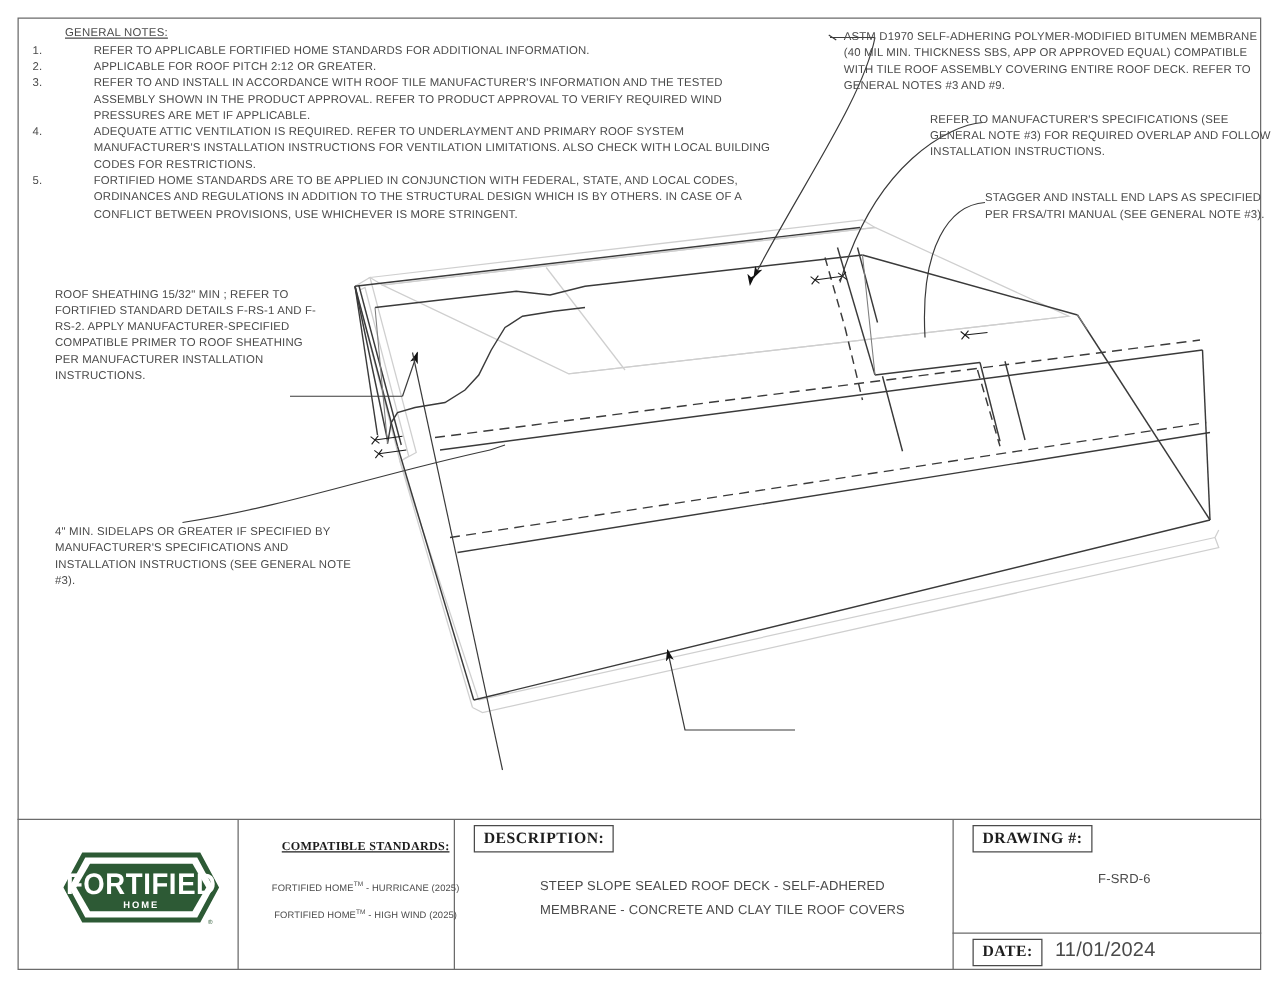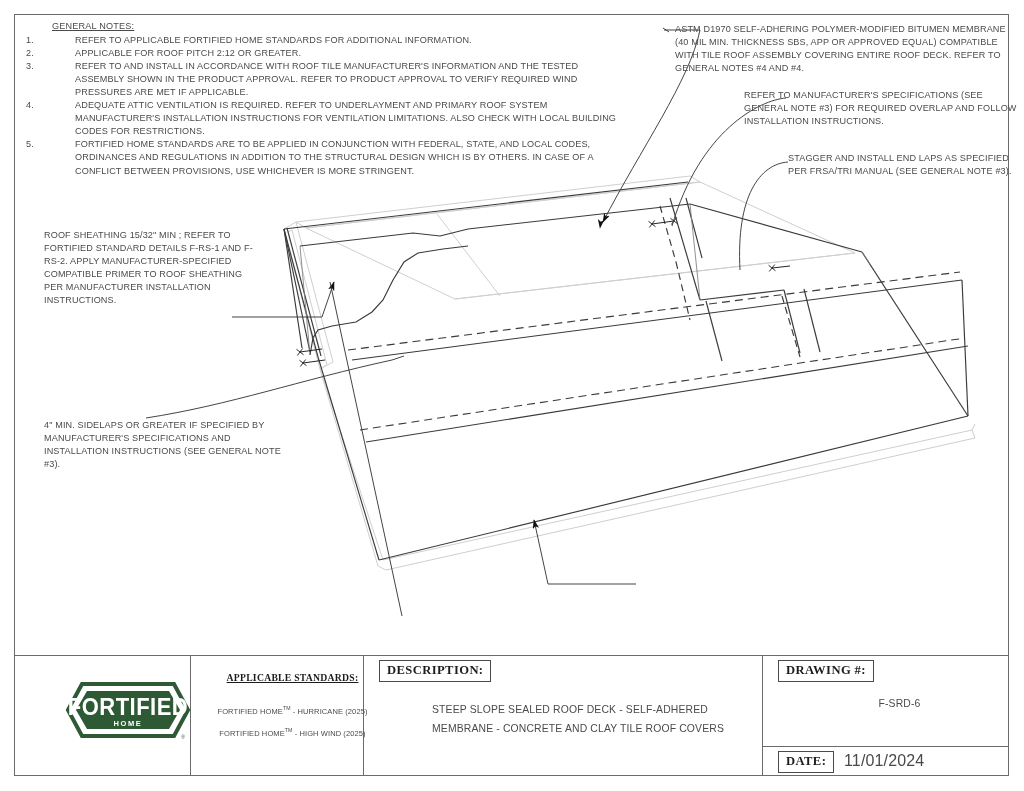--- a/index.html
+++ b/index.html
@@ -102,21 +102,21 @@
     font-family: "Liberation Serif", serif;
     font-weight: bold;
     font-size: 12.6px;
     letter-spacing: 0.4px;
     color: #1d1d1d;
     padding: 2px 7px 3px 7px;
     background: #fff;
   }
   #logo-wrap {
     position: absolute;
-    left: 51px;
+    left: 36px;
     top: 23px;
     width: 126px;
     height: 62px;
   }
   .std-head {
     position: absolute;
     left: 196px;
     top: 16px;
     width: 165px;
     text-align: center;
@@ -306,21 +306,21 @@
 
         <path d="M636,584 L548,584 L534,520" marker-end="url(#arrowFilled)"></path>
       </g>
 
       <g stroke="#3a3a3a" stroke-width="0.95" fill="none">
         <path d="M330,282 L402,616"></path>
       </g>
     </g>
   </svg>
 
-  <div class="callout" id="callout-membrane">ASTM D1970 SELF-ADHERING POLYMER-MODIFIED BITUMEN MEMBRANE (40 MIL MIN. THICKNESS SBS, APP OR APPROVED EQUAL) COMPATIBLE WITH TILE ROOF ASSEMBLY COVERING ENTIRE ROOF DECK. REFER TO GENERAL NOTES #4 AND #4.</div>
+  <div class="callout" id="callout-membrane">ASTM D1970 SELF-ADHERING POLYMER-MODIFIED BITUMEN MEMBRANE (40 MIL MIN. THICKNESS SBS, APP OR APPROVED EQUAL) COMPATIBLE WITH TILE ROOF ASSEMBLY COVERING ENTIRE ROOF DECK. REFER TO GENERAL NOTES #3 AND #9.</div>
   <div class="callout" id="callout-overlap">REFER TO MANUFACTURER'S SPECIFICATIONS (SEE GENERAL NOTE #3) FOR REQUIRED OVERLAP AND FOLLOW INSTALLATION INSTRUCTIONS.</div>
   <div class="callout" id="callout-endlaps">STAGGER AND INSTALL END LAPS AS SPECIFIED PER FRSA/TRI MANUAL (SEE GENERAL NOTE #3).</div>
   <div class="callout" id="callout-sheathing">ROOF SHEATHING 15/32" MIN ; REFER TO FORTIFIED STANDARD DETAILS F-RS-1 AND F-RS-2. APPLY MANUFACTURER-SPECIFIED COMPATIBLE PRIMER TO ROOF SHEATHING PER MANUFACTURER INSTALLATION INSTRUCTIONS.</div>
   <div class="callout" id="callout-sidelaps">4" MIN. SIDELAPS OR GREATER IF SPECIFIED BY MANUFACTURER'S SPECIFICATIONS AND INSTALLATION INSTRUCTIONS (SEE GENERAL NOTE #3).</div>
 
   <div class="tb">
     <div class="tb-v" style="left:176px;"></div>
     <div class="tb-v" style="left:349px;"></div>
     <div class="tb-v" style="left:748px;"></div>
     <div class="tb-h" style="left:748px;right:0;top:90px;"></div>
@@ -328,21 +328,21 @@
     <div id="logo-wrap">
       <svg width="126" height="62" viewBox="0 0 126 62">
         <polygon points="3,31 17,5 109,5 123,31 109,57 17,57" fill="none" stroke="#2d5a35" stroke-width="4"></polygon>
         <polygon points="11,31 22,12 104,12 115,31 104,50 22,50" fill="#2d5a35" stroke="none"></polygon>
         <text x="63" y="36" text-anchor="middle" font-family="Liberation Sans, sans-serif" font-weight="bold" font-size="22" letter-spacing="0.5" fill="#ffffff" transform="scale(1.0,1.08) translate(0,-2.3)">FORTIFIED</text>
         <text x="63" y="47" text-anchor="middle" font-family="Liberation Sans, sans-serif" font-weight="bold" font-size="7.5" letter-spacing="1.6" fill="#ffffff">HOME</text>
         <text x="120" y="60" text-anchor="end" font-family="Liberation Sans, sans-serif" font-size="5" fill="#2d5a35">®</text>
       </svg>
     </div>
 
-    <div class="std-head">APPLICABLE STANDARDS:</div>
+    <div class="std-head">COMPATIBLE STANDARDS:</div>
     <div class="std-line" id="std-1"><span>FORTIFIED HOME</span><span class="tm">TM</span><span> - HURRICANE (2025)</span></div>
     <div class="std-line" id="std-2"><span>FORTIFIED HOME</span><span class="tm">TM</span><span> - HIGH WIND (2025)</span></div>
 
     <div class="cell-label" id="desc-label">DESCRIPTION:</div>
     <div id="desc-text">STEEP SLOPE SEALED ROOF DECK - SELF-ADHERED MEMBRANE - CONCRETE AND CLAY TILE ROOF COVERS</div>
 
     <div class="cell-label" id="dwg-label">DRAWING #:</div>
     <div id="dwg-text">F-SRD-6</div>
 
     <div class="cell-label" id="date-label">DATE:</div>

